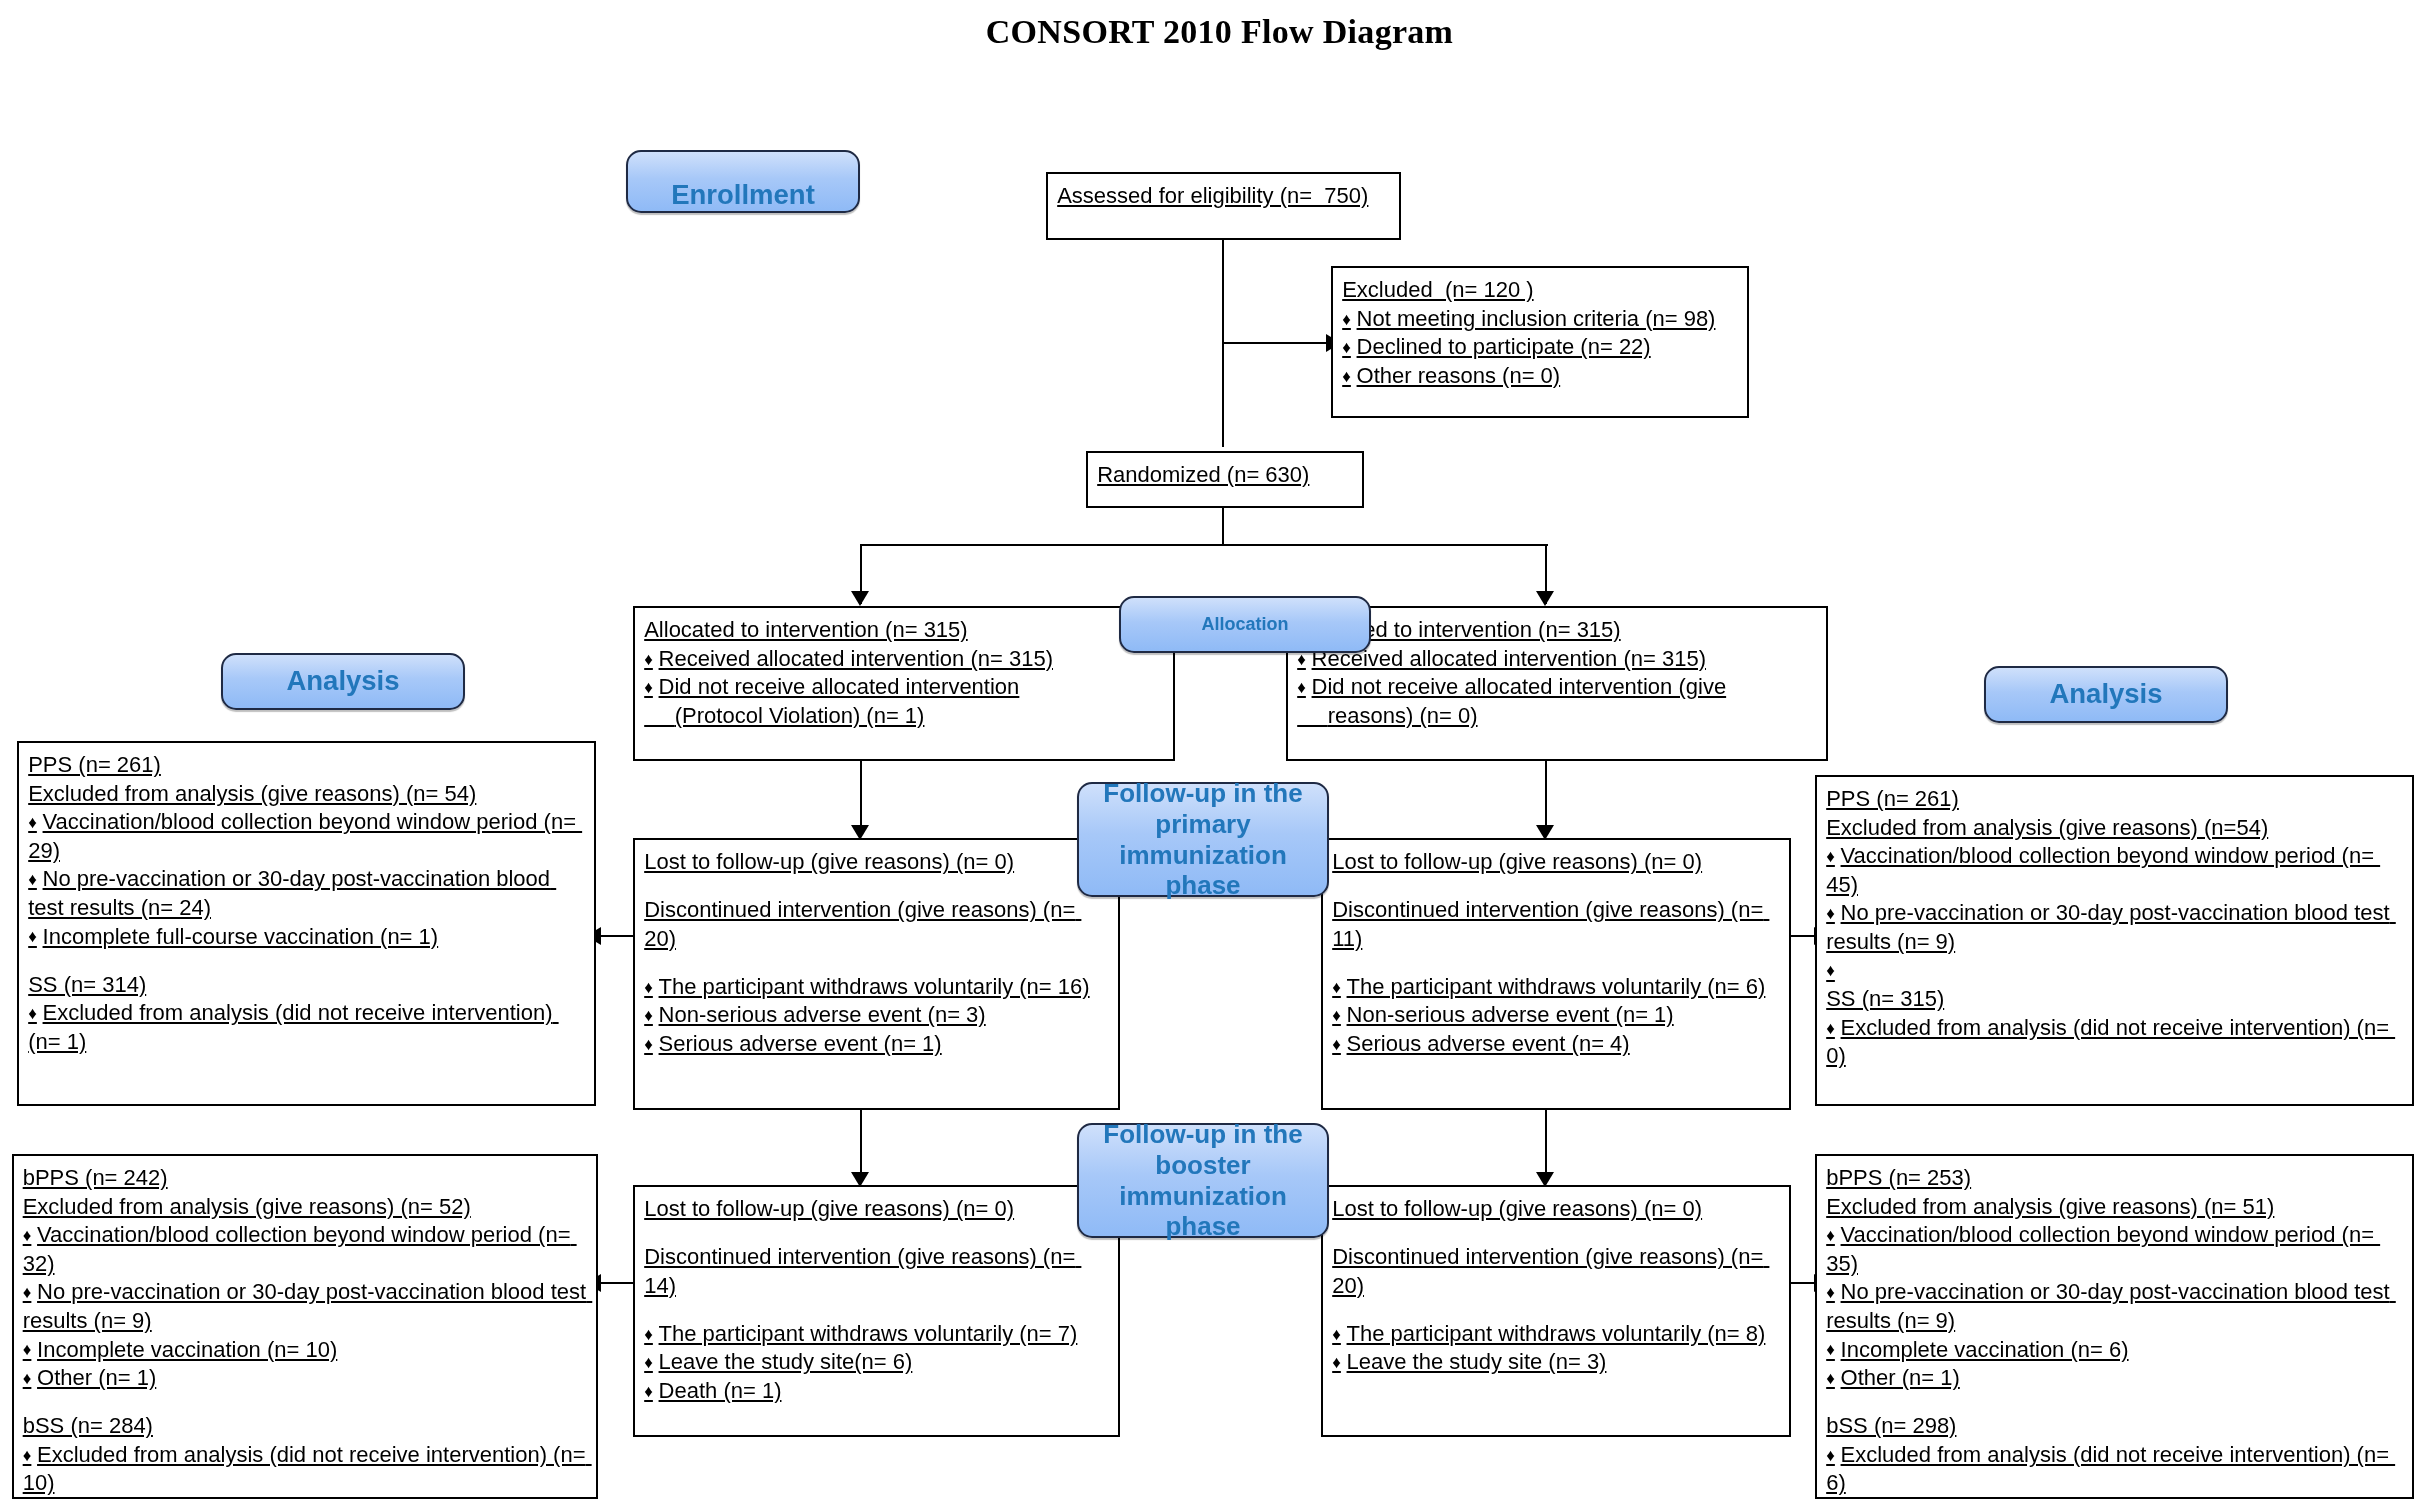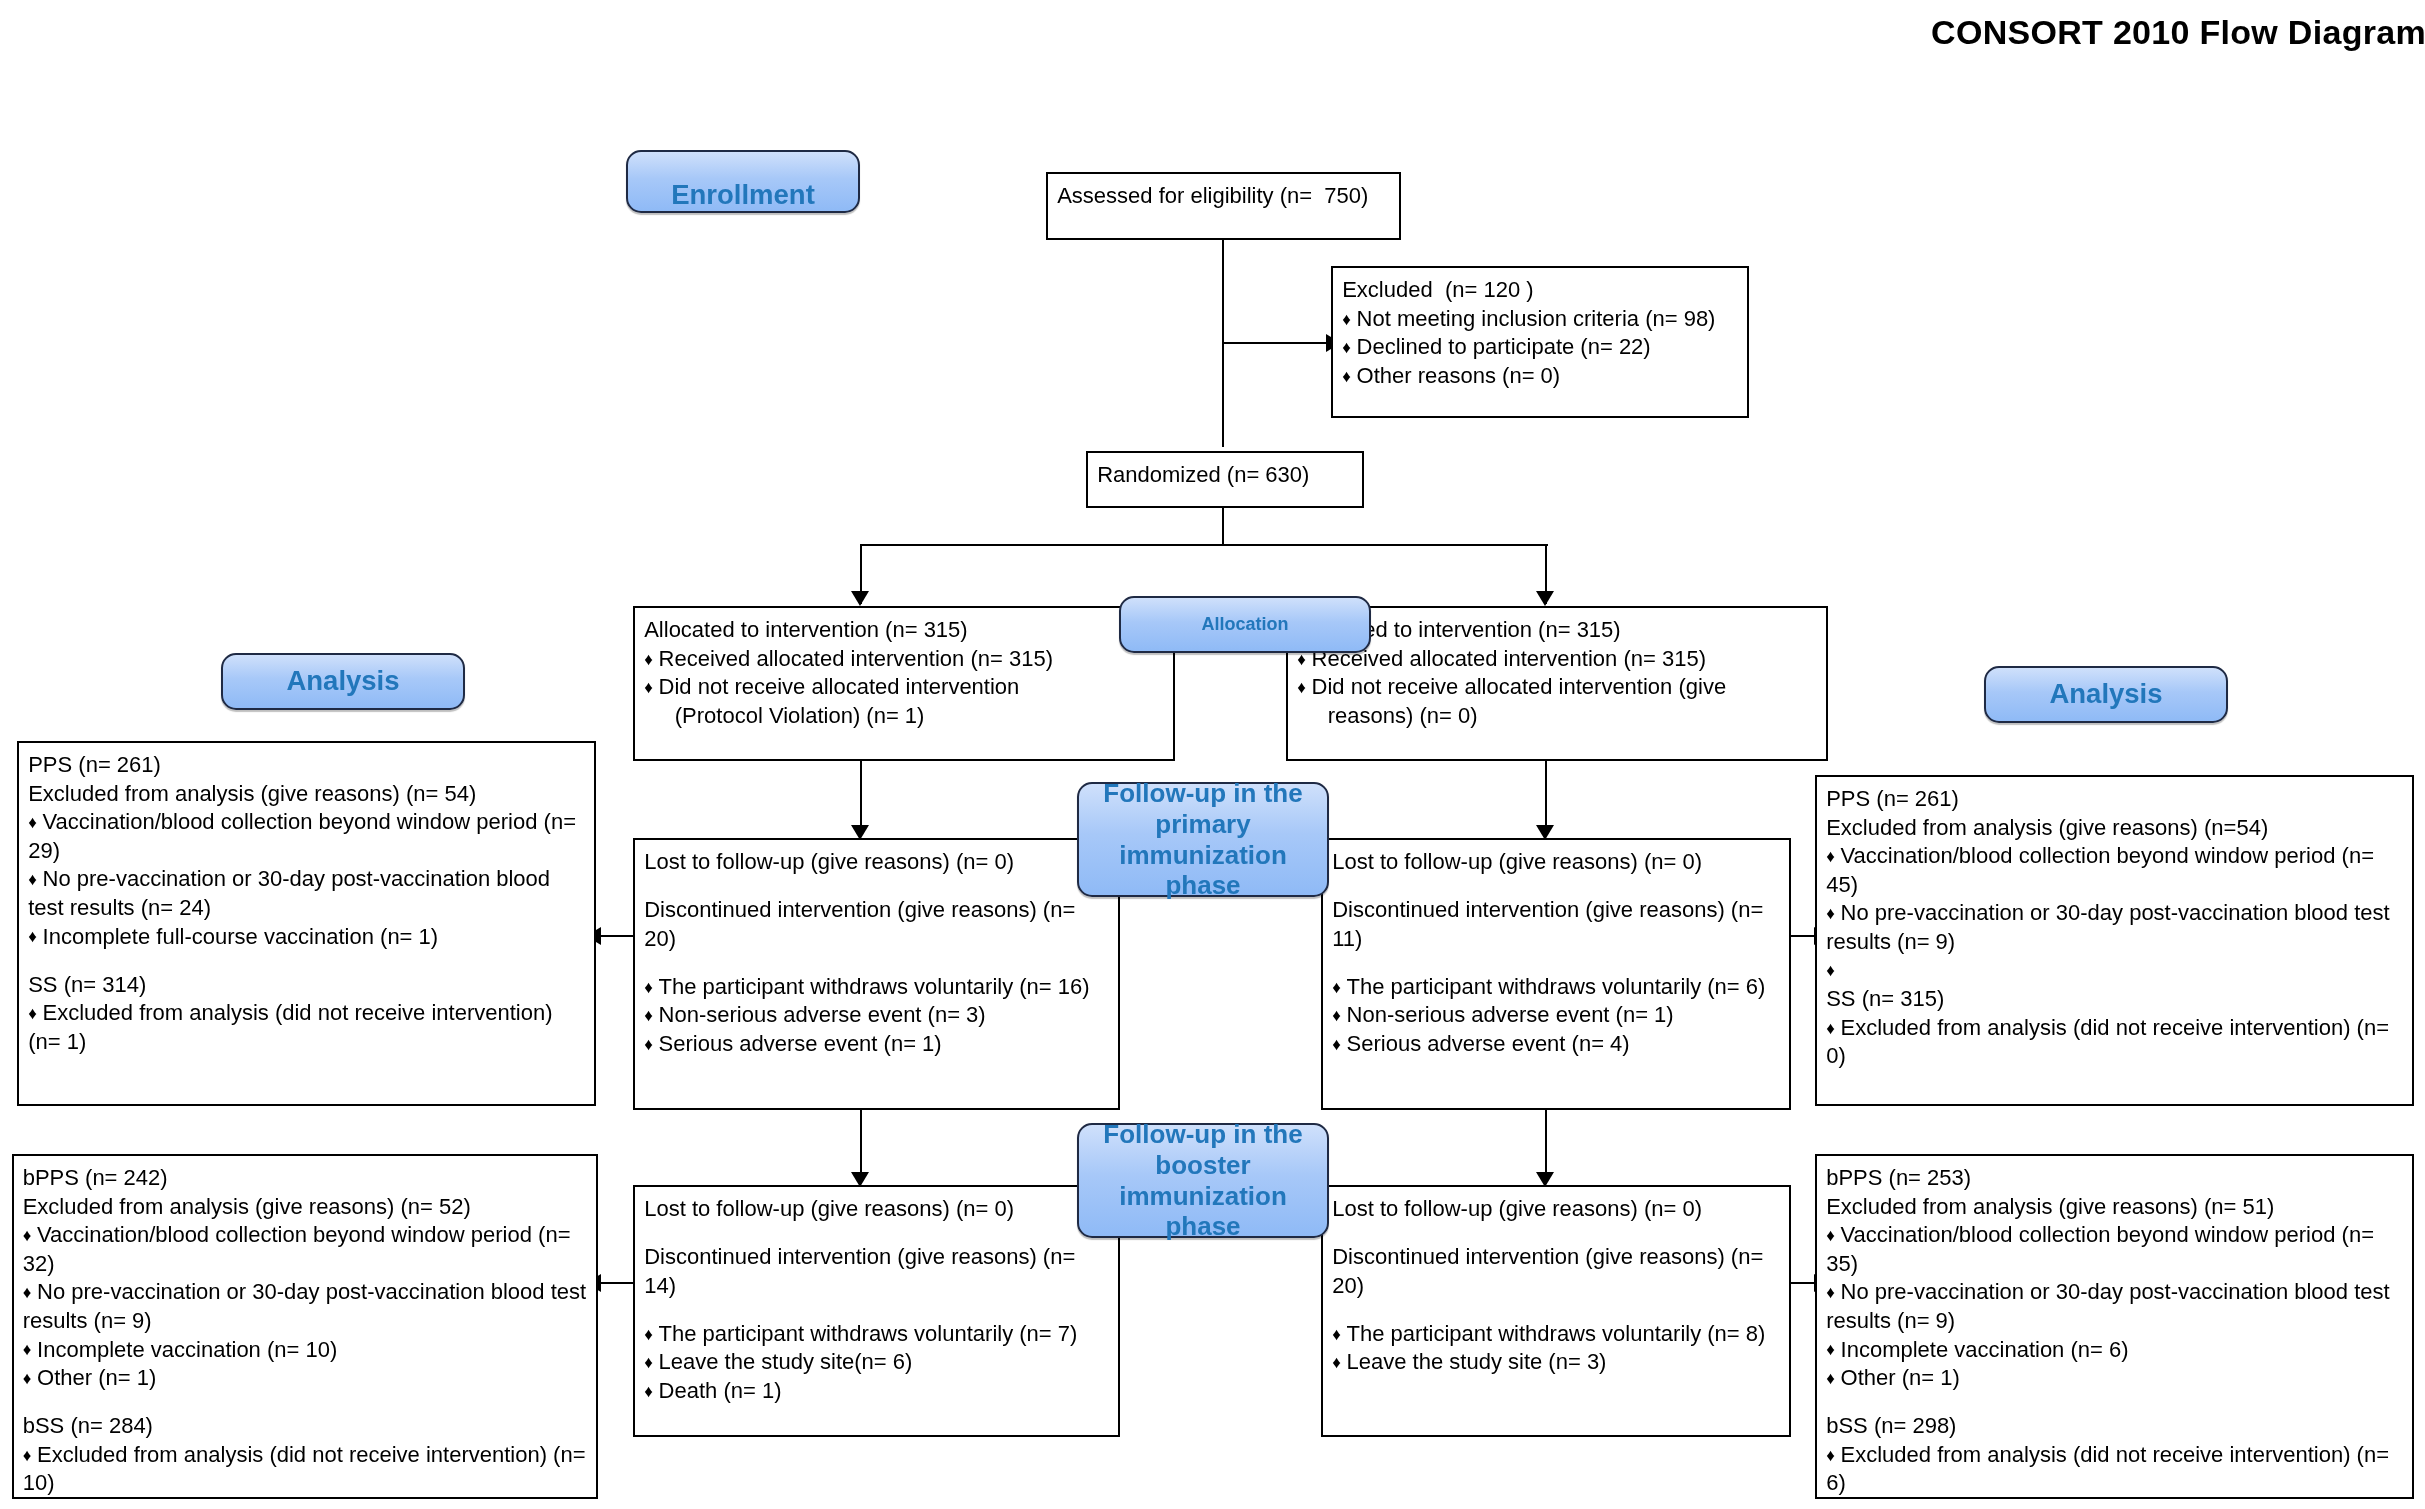--- a/index.html
+++ b/index.html
@@ -11,22 +11,22 @@
     position:relative;
     width:2426px;
     height:1510px;
     background:#ffffff;
     overflow:hidden;
   }
   
   .title{
     position:absolute;
     left:13px; right:0; top:12.6px;
-    text-align:right;
-    font-family:Liberation Sans, sans-serif;
+    text-align:center;
+    font-family:Liberation Serif, serif;
     font-weight:bold;
     font-size:34px;
     letter-spacing:0.3px;
   }
   
   .badge{
     position:absolute;
     box-sizing:border-box;
     border:2.3px solid #1f2a44;
     border-radius:15px;
@@ -42,20 +42,21 @@
     box-shadow:0 1.1px 1.1px rgba(0,0,0,.25);
   }
   
   .box{
     position:absolute;
     box-sizing:border-box;
     border:2.3px solid #000;
     background:#fff;
     z-index:20;
     overflow:hidden;
+    text-decoration:underline;
   }
   .box .inner{
     padding:8px 9.2px 4.6px 9.2px;
   }
   .ln{
     font-size:22px;
     line-height:1.30;
     white-space:pre-wrap;
     word-break:normal;
   }

